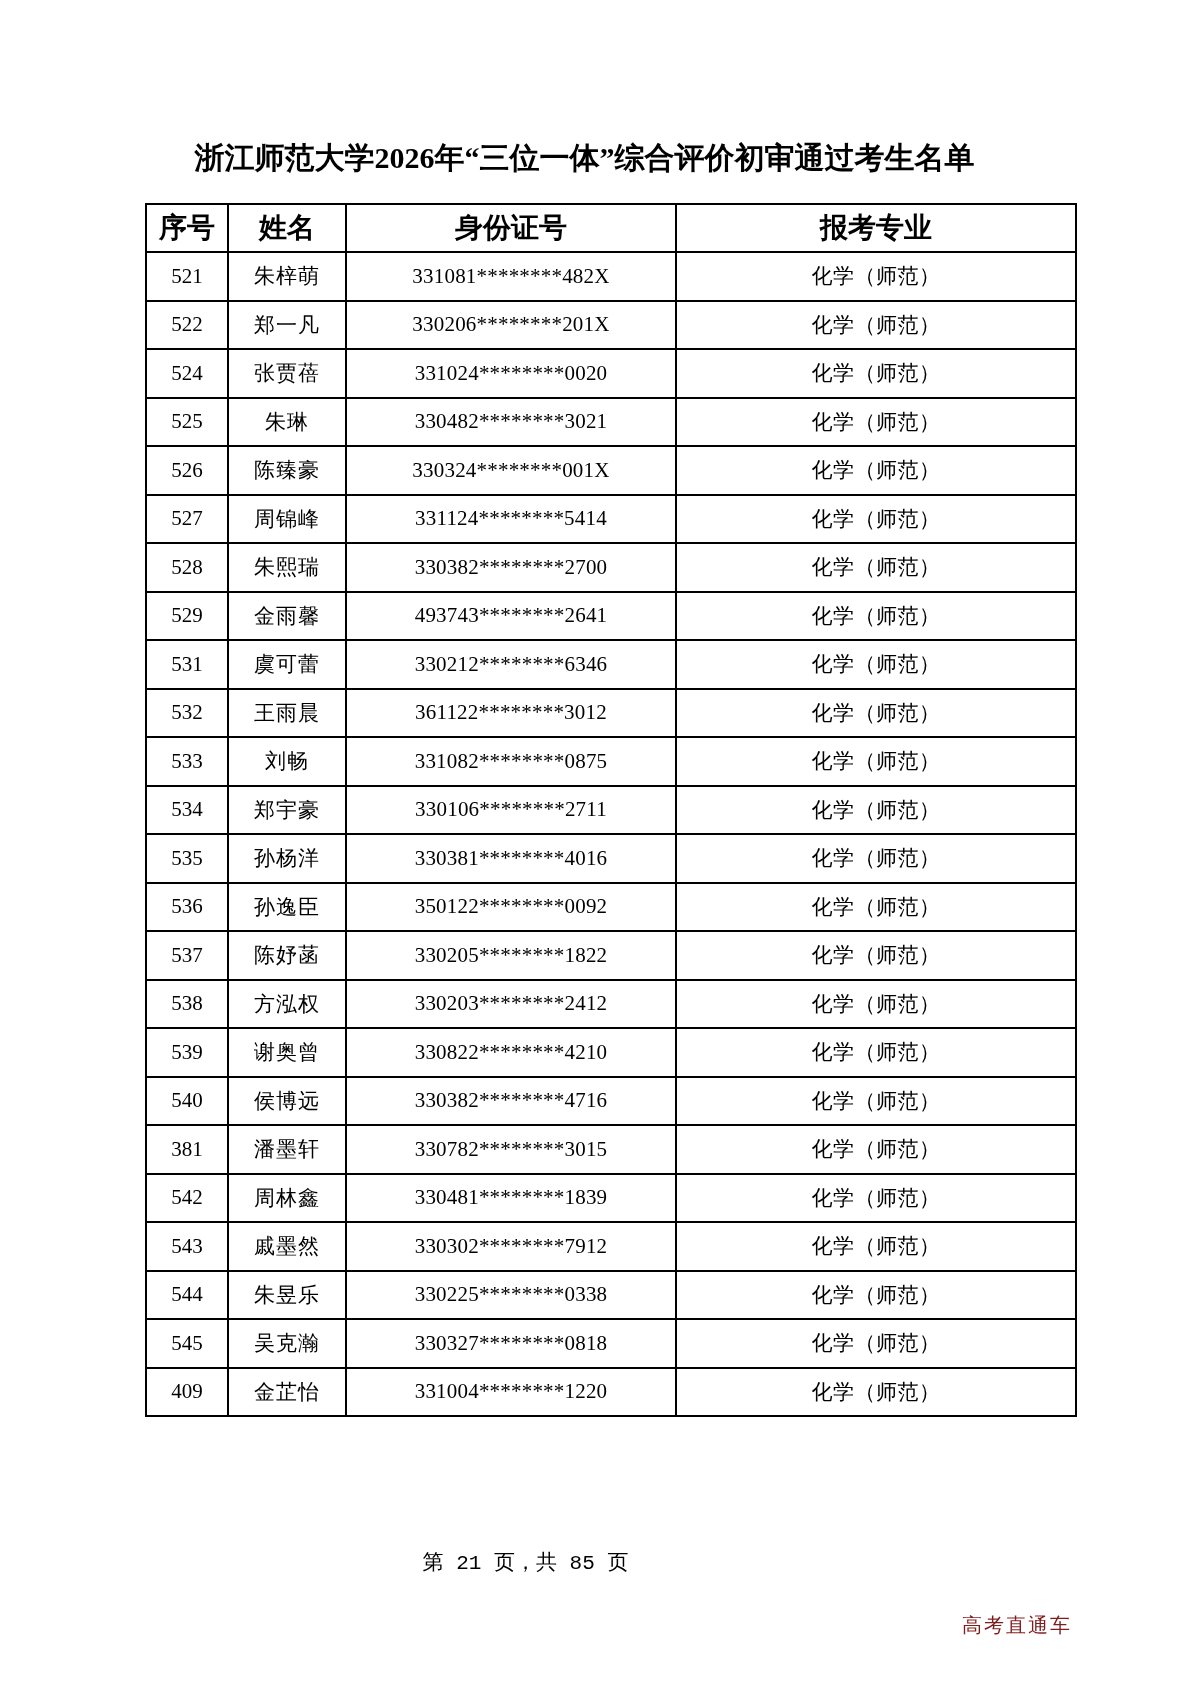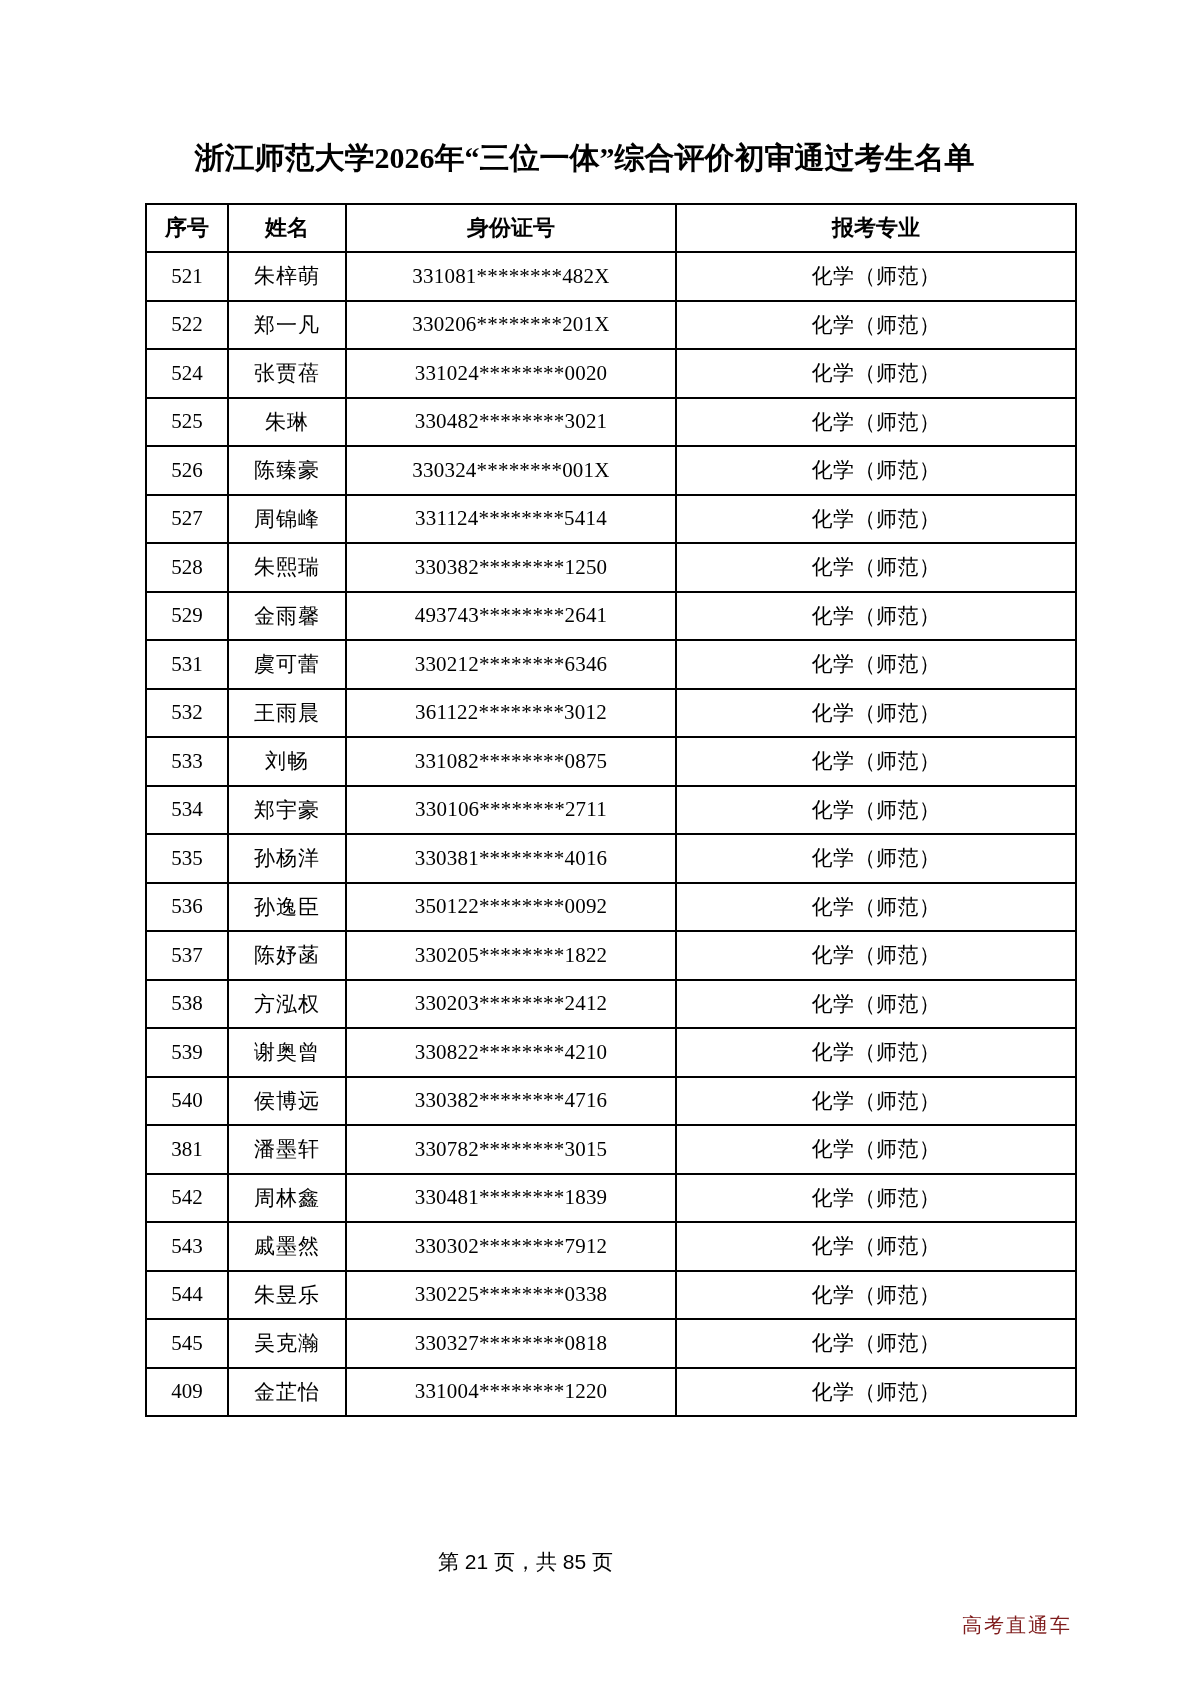--- a/index.html
+++ b/index.html
@@ -61,37 +61,37 @@
     text-align: center;
     vertical-align: middle;
     padding: 0;
     height: 46.5px;
     font-size: 21px;
     font-family: "Liberation Serif", "DejaVu Serif", serif;
     background: #ffffff;
   }
   table.roster th {
     font-weight: bold;
-    font-size: 22px;
+    font-size: 28px;
     height: 46px;
   }
   td.cell-seq   { font-size: 21px; margin-left: 16px; }
   td.cell-name  { font-size: 21px; letter-spacing: 1px; }
   td.cell-id    { font-size: 21px; letter-spacing: 0.2px; margin-left: 12px; }
   td.cell-major { font-size: 21px; letter-spacing: 0.5px; }
 
   
   .page-footer {
     position: absolute;
     top: 1548px;
     left: 0;
     width: 1051px;
     text-align: center;
     font-size: 21px;
-    font-family: Liberation Sans, sans-serif;
+    font-family: Liberation Mono, monospace;
   }
 
   
   .watermark {
     position: absolute;
     top: 1612px;
     left: 962px;
     font-size: 20px;
     color: #7f1d1d;
     letter-spacing: 2px;
@@ -155,21 +155,21 @@
           </tr>
           <tr>
             <td class="cell-seq">527</td>
             <td class="cell-name">周锦峰</td>
             <td class="cell-id">331124********5414</td>
             <td class="cell-major">化学（师范）</td>
           </tr>
           <tr>
             <td class="cell-seq">528</td>
             <td class="cell-name">朱熙瑞</td>
-            <td class="cell-id">330382********1250</td>
+            <td class="cell-id">330382********2700</td>
             <td class="cell-major">化学（师范）</td>
           </tr>
           <tr>
             <td class="cell-seq">529</td>
             <td class="cell-name">金雨馨</td>
             <td class="cell-id">493743********2641</td>
             <td class="cell-major">化学（师范）</td>
           </tr>
           <tr>
             <td class="cell-seq">531</td>

